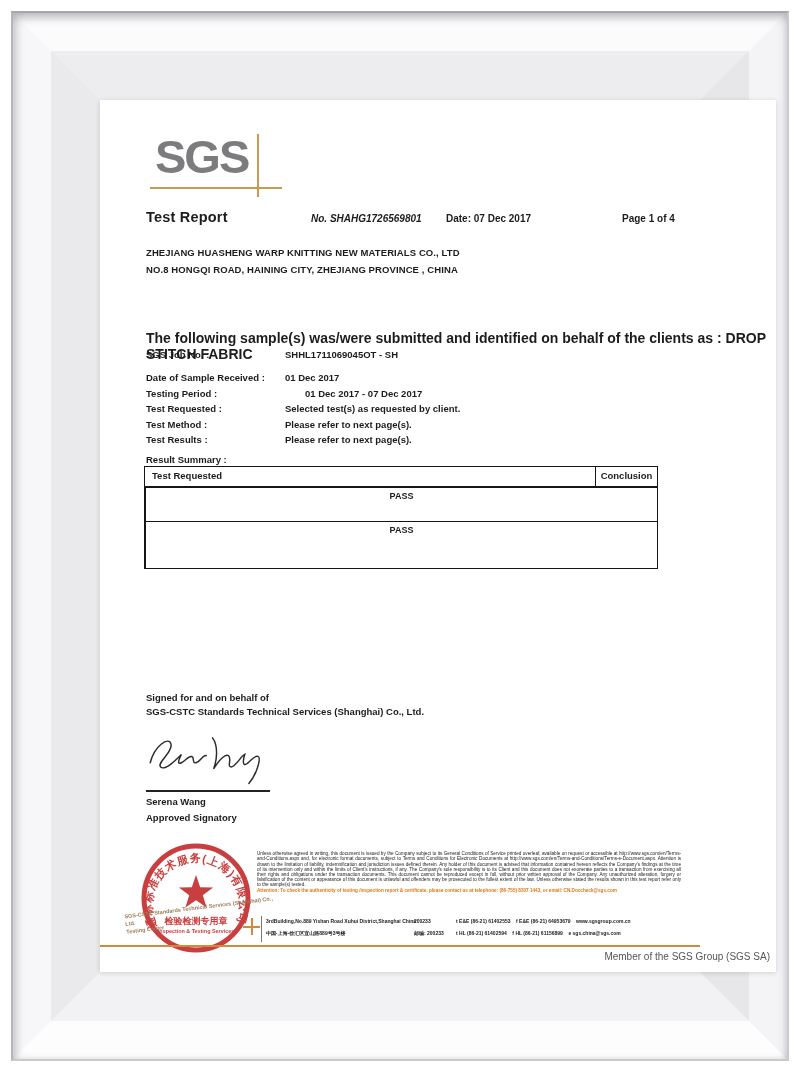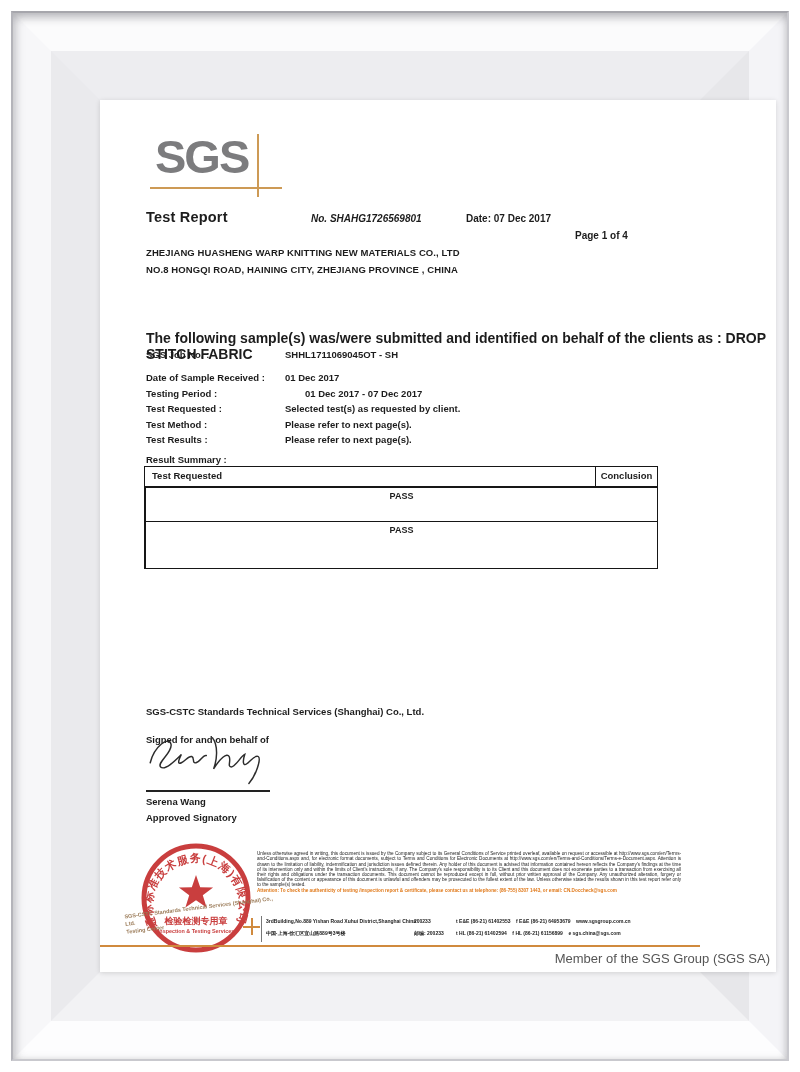--- a/index.html
+++ b/index.html
@@ -19,42 +19,42 @@
   .paper{position:absolute;left:100px;top:100px;width:676px;height:872px;background:#ffffff;
          box-shadow:0 1px 5px rgba(0,0,0,.14);color:#1c1c1c;}
   .abs{position:absolute;}
   
   .logo{left:55px;top:33px;font-size:47px;font-weight:bold;letter-spacing:-2px;color:#7c7c7e;line-height:1;}
   .logo-hline{left:50px;top:87px;width:132px;height:2px;background:#cd9a55;}
   .logo-vline{left:157px;top:34px;width:2px;height:63px;background:#cd9a55;}
   .doc-title{left:46px;top:109px;font-size:14.5px;font-weight:bold;letter-spacing:.2px;}
   .meta{top:113px;font-size:10px;font-weight:bold;}
   .meta-no{left:211px;font-style:italic;}
-  .meta-date{left:366px;}
-  .meta-page{left:475px;margin-top:17px;}
+  .meta-date{left:346px;}
+  .meta-page{left:522px;}
   .client-name{left:46px;top:147px;font-size:9.5px;font-weight:600;letter-spacing:.1px;}
   .client-addr{left:46px;top:164px;font-size:9.5px;font-weight:600;letter-spacing:.1px;}
   .intro{left:46px;top:230px;font-size:14px;font-weight:600;}
   
   .detail-row{position:absolute;left:46px;display:flex;font-size:9.5px;font-weight:600;}
   .detail-label{width:139px;}
   .dr0{top:249px;} .dr1{top:272px;} .dr2{top:287.5px;gap:20px;} .dr3{top:303px;} .dr4{top:318.5px;} .dr5{top:334px;}
   .result-heading{left:46px;top:354px;font-size:9.5px;font-weight:600;}
   
   .rtable{left:44px;top:366px;width:512px;border:1.5px solid #161616;}
   .trow{display:flex;gap:32px;}
   .tcell-l{width:405px;padding:2px 6px 3px 7px;font-size:9px;font-weight:500;line-height:1.5;}
   .tcell-r{flex:1;border-left:1.5px solid #161616;text-align:center;padding-top:3px;
            font-size:9px;font-weight:600;}
   .thead{border-bottom:2px solid #161616;}
   .thead .tcell-l,.thead .tcell-r{font-weight:bold;font-size:9.5px;}
   .trow1{border-bottom:1px solid #161616;min-height:33px;}
   .trow2{min-height:46px;}
   
-  .signed1{left:46px;top:592px;font-size:9.5px;font-weight:600;margin-top:42px;}
+  .signed1{left:46px;top:592px;font-size:9.5px;font-weight:600;}
   .signed2{left:46px;top:606px;font-size:9.5px;font-weight:600;}
   .sig-svg{left:44px;top:626px;}
   .sig-rule{left:46px;top:690px;width:124px;height:2px;background:#222;}
   .sig-name{left:46px;top:696px;font-size:9.5px;font-weight:600;}
   .sig-role{left:46px;top:712px;font-size:9.5px;font-weight:600;}
   
   .legal-wrap{left:157px;top:751px;width:424px;height:66px;overflow:visible;}
   .legal-inner{width:848px;transform:scale(.5);transform-origin:0 0;font-size:9.3px;line-height:1.12;
                font-weight:500;color:#222;text-align:justify;}
   .attention{color:#e07818;font-weight:700;margin-top:1px;}
@@ -64,21 +64,21 @@
   .reg-cross-h{left:143px;top:826px;width:17px;height:1.5px;background:#d08a3e;}
   .reg-cross-v{left:151px;top:818px;width:1.5px;height:17px;background:#d08a3e;}
   .addr-divider{left:161px;top:816px;width:1px;height:26px;background:#777;}
   .addr-wrap{left:166px;top:817px;width:432px;height:26px;}
   .addr-inner{position:relative;width:864px;height:52px;transform:scale(.5);transform-origin:0 0;
               font-size:10px;font-weight:600;color:#222;}
   .addr-inner span{position:absolute;white-space:pre;}
   .ar1{top:2px;} .ar2{top:26px;}
   .ac-addr{left:0;} .ac-zip{left:296px;} .ac-contact{left:380px;}
   .footer-rule{left:0;top:845px;width:600px;height:2px;background:#d08a3e;}
-  .member{right:6px;top:851px;font-size:13px;color:#555;font-weight:500;}
+  .member{right:6px;top:851px;font-size:10px;color:#555;font-weight:500;}
 </style>
 </head>
 <body>
 
 <div class="stage">
   <div class="frame-line"></div>
   <div class="frame-face"></div>
   <div class="frame-slope"></div>
   <div class="frame-shade"></div>
 

